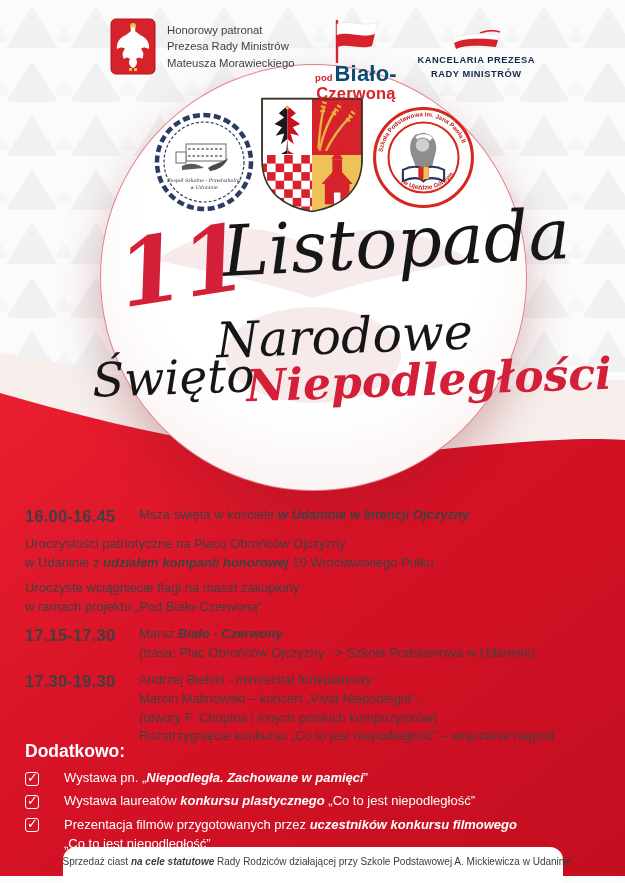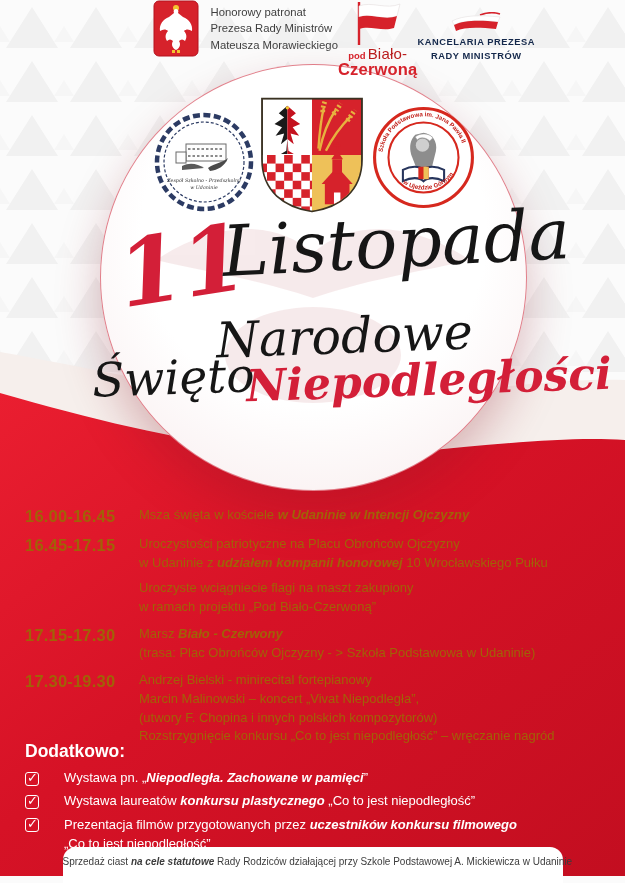--- a/index.html
+++ b/index.html
@@ -10,46 +10,46 @@
   .bg-pattern{z-index:0;}
   
   .wave{z-index:1;top:318px;}
   
   .circle{position:absolute;left:100px;top:64px;width:425px;height:425px;border-radius:50%;
           background:radial-gradient(circle at 50% 40%, #ffffff 52%, #f7e9ea 100%);
           border:1.5px solid rgba(203,28,48,.55);
           box-shadow:0 22px 45px rgba(140,20,35,.28);z-index:2;}
   .circle svg{position:absolute;left:0;top:0;}
   
-  .top{position:absolute;top:0;left:110px;right:90px;display:flex;
-       justify-content:flex-end;align-items:flex-start;z-index:10;}
+  .top{position:absolute;top:18px;left:110px;right:90px;display:flex;
+       justify-content:space-between;align-items:flex-start;z-index:10;}
   .patron{display:flex;gap:11px;align-items:center;}
   .patron-text{font-size:11.3px;line-height:1.42;color:#3f3f3f;}
   .bc-logo{display:flex;flex-direction:column;align-items:center;margin-top:0;}
   .bc-line1{line-height:.95;}
   .bc-pod{color:#d6222b;font-size:9.5px;font-weight:bold;margin-right:2px;}
-  .bc-bialo{color:#b91c1c;font-size:15px;font-weight:normal;letter-spacing:.2px;}
+  .bc-bialo{color:#0c4a6e;font-size:22px;font-weight:bold;letter-spacing:.2px;}
   .bc-czerwona{color:#d6222b;font-size:16.5px;font-weight:bold;line-height:1.05;letter-spacing:.2px;}
   .kprm{display:flex;flex-direction:column;align-items:center;margin-top:12px;}
   .kprm-text{font-size:9.3px;font-weight:bold;color:#14284b;letter-spacing:.55px;
              line-height:1.5;text-align:center;margin-top:3px;}
   
   .emblem{position:absolute;z-index:6;}
   .emblem-school{left:152px;top:110px;}
   .emblem-crest{left:258px;top:95px;}
   .emblem-patron{left:372px;top:106px;}
   
   .title span{position:absolute;z-index:7;font-family:"DejaVu Serif",serif;font-style:italic;white-space:nowrap;}
   .t-day{left:118px;top:212px;font-size:92px;font-weight:bold;color:#d31f38;transform:rotate(-9deg);}
   .t-month{left:222px;top:202px;font-size:70px;color:#161616;transform:rotate(-3deg);}
   .t-narodowe{left:216px;top:308px;font-size:49px;color:#161616;transform:rotate(-2deg);}
   .t-swieto{left:92px;top:350px;font-size:47px;color:#161616;transform:rotate(-2deg);}
   .t-niepod{left:246px;top:354px;font-size:44px;font-weight:bold;color:#d31f38;transform:rotate(-2deg);}
   
-  .schedule{position:absolute;left:25px;top:506px;right:12px;z-index:8;color:#a16207;}
+  .schedule{position:absolute;left:25px;top:506px;right:12px;z-index:8;color:#404040;}
   .s-row{display:flex;margin-bottom:9px;}
   .s-time{width:114px;min-width:114px;font-weight:bold;font-size:16.5px;letter-spacing:.2px;padding-top:1px;}
   .s-body{font-size:13px;line-height:1.43;}
   .s-par{margin-bottom:7px;}
   .s-par:last-child{margin-bottom:0;}
   .bi{font-weight:bold;font-style:italic;}
   
   .extras{position:absolute;left:25px;top:741px;right:12px;z-index:8;color:#fff;}
   .extras-heading{font-size:17.5px;font-weight:bold;margin-bottom:7px;}
   .x-item{display:flex;gap:25px;margin-bottom:4.5px;font-size:13px;line-height:1.45;}
@@ -231,21 +231,20 @@
   <main class="schedule" id="schedule">
       <div class="s-row">
         <div class="s-time">16.00-16.45</div>
         <div class="s-body">
           <div class="s-par">
             <div class="s-line"><span>Msza święta w kościele </span><span class="bi">w Udaninie w Intencji Ojczyzny</span></div>
           </div>
         </div>
       </div>
       <div class="s-row">
-        <div class="s-time">16.45-17.15</div>
         <div class="s-body">
           <div class="s-par">
             <div class="s-line"><span>Uroczystości patriotyczne na Placu Obrońców Ojczyzny</span></div>
             <div class="s-line"><span>w Udaninie z </span><span class="bi">udziałem kompanii honorowej</span><span> 10 Wrocławskiego Pułku</span></div>
           </div>
           <div class="s-par">
             <div class="s-line"><span>Uroczyste wciągniecie flagi na maszt zakupiony</span></div>
             <div class="s-line"><span>w ramach projektu „Pod Biało-Czerwoną”</span></div>
           </div>
         </div>

